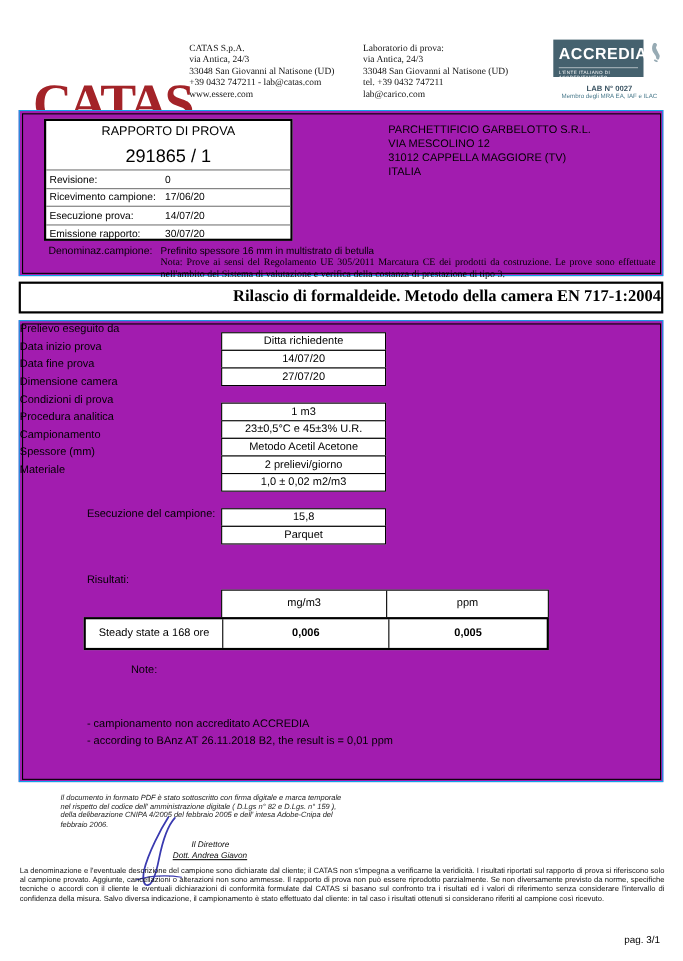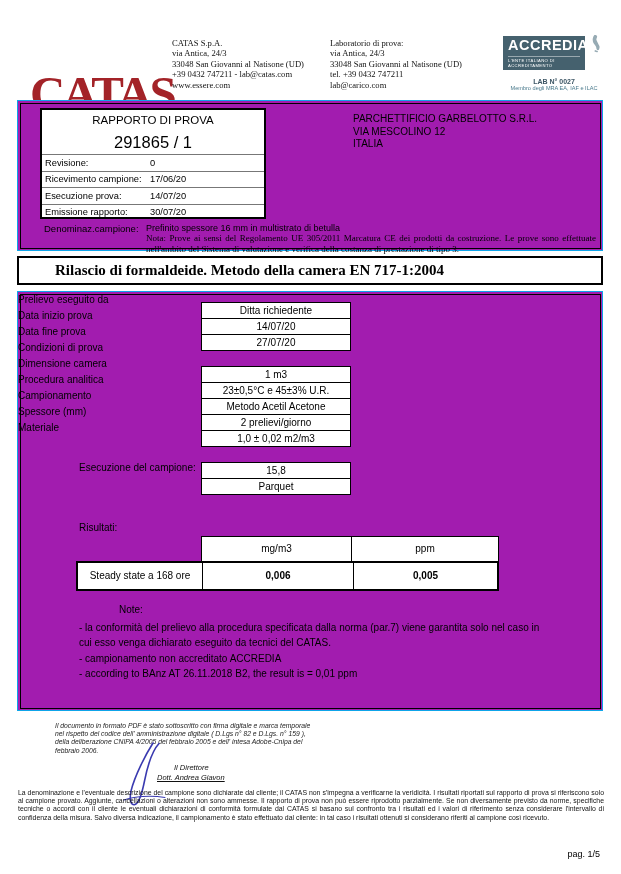--- a/index.html
+++ b/index.html
@@ -14,21 +14,21 @@
   .catas-logo-text {
     font-family:Liberation Serif, serif; font-weight:bold;
     font-size:49px; letter-spacing:-3px; color:#a32328; line-height:40px;margin-top:40px;
   }
   .catas-tagline { font-size:9.5px; color:#3d3d3d; letter-spacing:.2px; }
   .hdr-col {
     font-family:"Liberation Serif", serif; font-size:8.6px; line-height:10.4px; color:#111;
   }
   .accredia-box {
     width:82px; height:34px; background:#45616e; color:#fff;
-    display:flex; flex-direction:column; justify-content:flex-end;
+    display:flex; flex-direction:column; justify-content:space-between;
     box-sizing:border-box; padding:3px 5px 2px 5px;
   }
   .accredia-name-row { display:flex; align-items:center; justify-content:space-between; }
   .accredia-name { font-weight:bold; font-size:14.5px; letter-spacing:.5px; line-height:15px; }
   .accredia-tagline { font-size:4.2px; letter-spacing:.4px; border-top:1px solid rgba(255,255,255,.45); padding-top:1px; }
   .accredia-labno { font-size:7px; font-weight:bold; color:#3d5665; text-align:center; }
   .accredia-member { font-size:5.6px; color:#4a7a8c; text-align:center; }
 
   
   .panel { position:absolute; border:1px solid #0ea5e9; box-sizing:border-box; background:#a21caf; }
@@ -43,21 +43,21 @@
     display:grid; grid-template-columns:105px auto; align-items:center;
     height:15.5px; border-top:1px solid #777; font-size:9.3px; padding-left:3px;
   }
 
   .client-lines { font-size:10px; line-height:12.6px; }
 
   .sample-label { font-size:9.5px; }
   .sample-name { font-size:9px;text-align:right; }
   .sample-note { font-size:9px; line-height:10.6px; text-align:justify;font-family:Liberation Serif, serif; }
 
-  .doc-title { font-family:"Liberation Serif", serif; font-weight:bold; font-size:15px; text-align:left; line-height:24px;margin-left:36px; }
+  .doc-title { font-family:"Liberation Serif", serif; font-weight:bold; font-size:15px; text-align:right; line-height:24px;margin-left:36px; }
 
   
   .row-labels div { height:16px; line-height:16px; font-size:10px; white-space:nowrap; }
   .row-boxes div {
     box-sizing:border-box; width:150px; height:17px; margin-bottom:-1px;
     border:1px solid #000; text-align:center; line-height:15px; font-size:10px; background:#fff;
   }
   .section-heading { font-size:10px; }
 
   
@@ -139,20 +139,21 @@
     </div>
     <div class="report-row">
       <span>Emissione rapporto:</span>
       <span>30/07/20</span>
     </div>
   </div>
 
   <div class="client-lines" style="position:absolute; left:335px; top:12px;">
     <div>PARCHETTIFICIO GARBELOTTO S.R.L.</div>
     <div>VIA MESCOLINO 12</div>
+    <div>31012 CAPPELLA MAGGIORE (TV)</div>
     <div>ITALIA</div>
   </div>
 
   <div class="sample-label" style="position:absolute; left:26px; top:122px;">Denominaz.campione:</div>
   <div class="sample-name" style="position:absolute; left:128px; top:122px;">Prefinito spessore 16 mm in multistrato di betulla</div>
   <div class="sample-note" style="position:absolute; left:128px; top:132px; width:450px;">Nota: Prove ai sensi del Regolamento UE 305/2011 Marcatura CE dei prodotti da costruzione. Le prove sono effettuate nell'ambito del Sistema di valutazione e verifica della costanza di prestazione di tipo 3.</div>
 </div>
 
 <div class="titlebox" style="left:17px; top:256px; width:586px; height:29px;">
   <div class="doc-title">Rilascio di formaldeide. Metodo della camera EN 717-1:2004</div>
@@ -165,22 +166,22 @@
     <div>Data inizio prova</div>
     <div>Data fine prova</div>
   </div>
   <div class="row-boxes" style="position:absolute; left:183px; top:10px;">
     <div>Ditta richiedente</div>
     <div>14/07/20</div>
     <div>27/07/20</div>
   </div>
 
   <div class="row-labels" style="left:61px; top:75px;">
+    <div>Dimensione camera</div>
     <div>Condizioni di prova</div>
-    <div>Dimensione camera</div>
     <div>Procedura analitica</div>
     <div>Campionamento</div>
   </div>
   <div class="row-boxes" style="position:absolute; left:183px; top:74px;">
     <div>1 m3</div>
     <div>23±0,5°C e 45±3% U.R.</div>
     <div>Metodo Acetil Acetone</div>
     <div>2 prelievi/giorno</div>
     <div>1,0 ± 0,02 m2/m3</div>
   </div>
@@ -200,32 +201,31 @@
     <div class="cell">mg/m3</div>
     <div class="cell">ppm</div>
   </div>
   <div class="res-datarow abs" style="left:58px; top:269px; width:423px; height:30px;">
     <div class="cell c1">Steady state a 168 ore</div>
     <div class="cell c2">0,006</div>
     <div class="cell c3">0,005</div>
   </div>
 
   <div class="notes-heading abs" style="left:61px; top:312px;">Note:</div>
-  <div class="note-item abs" style="left:61px; top:328px; width:472px;">- la conformità del prelievo alla procedura specificata dalla norma (par.7) viene garantita solo nel caso in cui esso venga dichiarato eseguito da tecnici del CATAS.</div>
   <div class="note-item abs" style="left:61px; top:359px;">- campionamento non accreditato ACCREDIA</div>
   <div class="note-item abs" style="left:61px; top:374px;">- according to BAnz AT 26.11.2018 B2, the result is = 0,01 ppm</div>
 </div>
 
 <div class="sig-note abs" style="left:55px; top:722px; width:258px;">Il documento in formato PDF è stato sottoscritto con firma digitale e marca temporale nel rispetto del codice dell' amministrazione digitale ( D.Lgs n° 82 e D.Lgs. n° 159 ), della deliberazione CNIPA 4/2005 del febbraio 2005 e dell' intesa Adobe-Cnipa del febbraio 2006.</div>
 
 <div class="abs" style="left:118px; top:740px;">
   <svg width="52" height="70" viewBox="0 0 52 70">
     <path d="M35,3 C28,14 17,35 13,51 C11.4,59 12.5,66 17,64.5 C21.5,63 24.5,51 26.5,41 C29.5,26 34,11 41,3.5" fill="none" stroke="#3a3ab0" stroke-width="1.6" stroke-linecap="round"></path>
     <path d="M6,60 C16,56.5 32,55 47,57.5" fill="none" stroke="#3a3ab0" stroke-width="1.1" stroke-linecap="round"></path>
   </svg>
 </div>
 
 <div class="director abs" style="left:174px; top:763px;">Il Direttore</div>
 <div class="director abs" style="left:157px; top:773px; text-decoration:underline;">Dott. Andrea Giavon</div>
 
 <div class="legal abs" style="left:18px; top:789px; width:586px;">La denominazione e l'eventuale descrizione del campione sono dichiarate dal cliente; il CATAS non s'impegna a verificarne la veridicità. I risultati riportati sul rapporto di prova si riferiscono solo al campione provato. Aggiunte, cancellazioni o alterazioni non sono ammesse. Il rapporto di prova non può essere riprodotto parzialmente. Se non diversamente previsto da norme, specifiche tecniche o accordi con il cliente le eventuali dichiarazioni di conformità formulate dal CATAS si basano sul confronto tra i risultati ed i valori di riferimento senza considerare l'intervallo di confidenza della misura. Salvo diversa indicazione, il campionamento è stato effettuato dal cliente: in tal caso i risultati ottenuti si considerano riferiti al campione così ricevuto.</div>
 
-<div class="pagenum abs" style="left:500px; top:849px; width:100px;">pag. 1/5</div>
+<div class="pagenum abs" style="left:500px; top:849px; width:100px;">pag. 3/1</div>
 
 </body></html>

